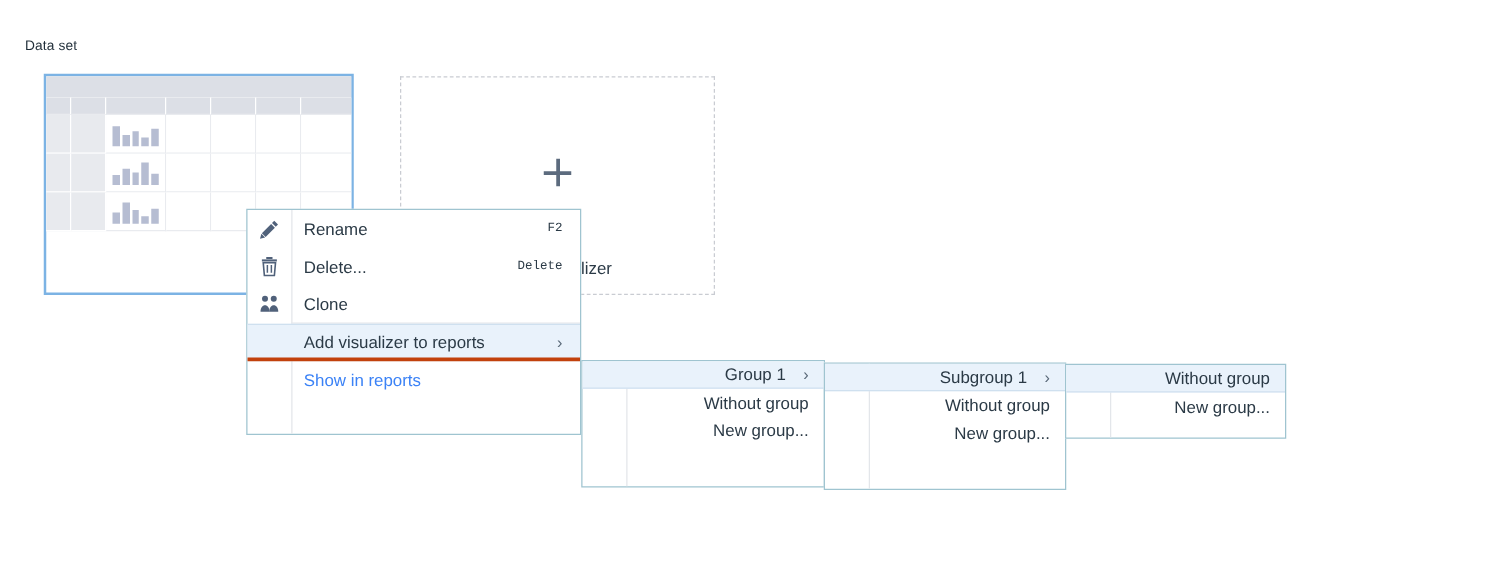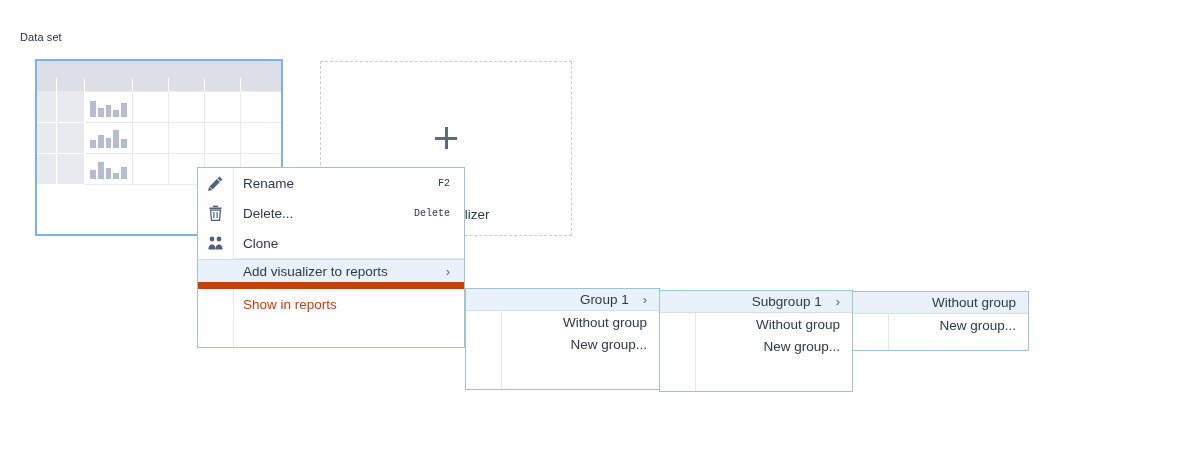--- a/index.html
+++ b/index.html
@@ -147,21 +147,21 @@
     position: absolute;
     left: 0; top: 0;
     width: 35px;
     height: 100%;
     display: flex;
     align-items: center;
     justify-content: center;
   }
   .menu-item .label { flex: 1 1 auto; }
   .menu-item.bold .label { font-weight: bold; }
-  .menu-item.disabled .label { color: #c2410c; }
+  .menu-item.disabled .label { color: #3b82f6; }
   .menu-item.highlight { background: #e9f2fb; }
   .menu-item .shortcut {
     font-family: "Liberation Mono", monospace;
     font-size: 10px;
     color: #2b3a46;
     margin-left: 22px;
   }
   .menu-item .caret {
     margin-left: 18px;
     font-size: 13px;
@@ -181,21 +181,21 @@
   }
 
   
   #context-menu {
     left: 197px;
     top: 167px;
     width: 268px;
     height: 181px;
   }
   #context-menu .menu-item { height: 30px; }
-  #context-menu .hl-row { border-top: 1px solid #cfe0ef; border-bottom: 7px solid #c2410c; }
+  #context-menu .hl-row { border-top: 1px solid #cfe0ef; border-bottom: 3px solid #c2410c; }
 
   
   #submenu-groups  { left: 465px; top: 288px; width: 195px; height: 102px; }
   #submenu-sub     { left: 659px; top: 290px; width: 194px; height: 102px; }
   #submenu-leaf    { left: 852px; top: 291px; width: 177px; height: 60px; }
 
   .sub-item {
     position: relative;
     display: flex;
     align-items: center;

